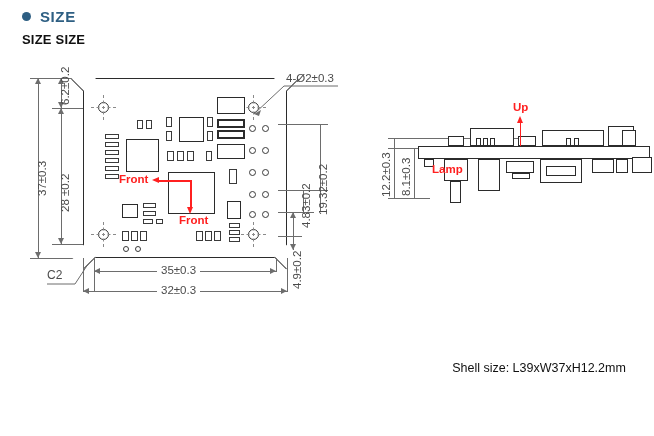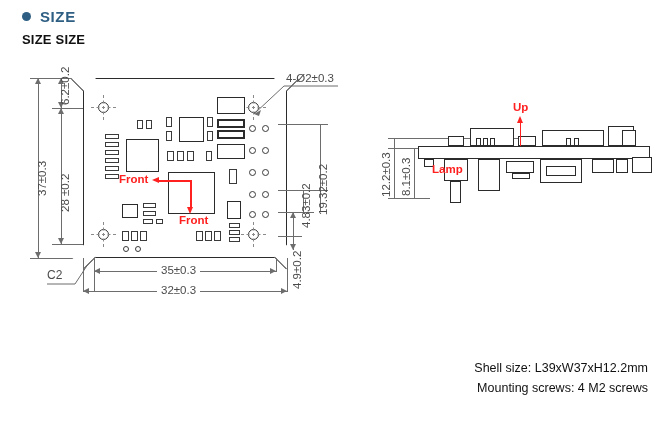--- a/index.html
+++ b/index.html
@@ -50,21 +50,21 @@
   .ar-up{border-left:3.2px solid transparent;border-right:3.2px solid transparent;border-bottom:6px solid #6d6d6d;}
   .ar-dn{border-left:3.2px solid transparent;border-right:3.2px solid transparent;border-top:6px solid #6d6d6d;}
   .ar-lf{border-top:3.2px solid transparent;border-bottom:3.2px solid transparent;border-right:6px solid #6d6d6d;}
   .ar-rt{border-top:3.2px solid transparent;border-bottom:3.2px solid transparent;border-left:6px solid #6d6d6d;}
   .ar-up-r{position:absolute;width:0;height:0;border-left:3.4px solid transparent;border-right:3.4px solid transparent;border-bottom:7px solid #ff2020;}
   .ar-dn-r{position:absolute;width:0;height:0;border-left:3.4px solid transparent;border-right:3.4px solid transparent;border-top:7px solid #ff2020;}
   .ar-lf-r{position:absolute;width:0;height:0;border-top:3.4px solid transparent;border-bottom:3.4px solid transparent;border-right:7px solid #ff2020;}
   .rline{background:#ff2020;}
 
   
-  #spec-block{left:430px;top:358px;width:218px;text-align:right;}
+  #spec-block{left:430px;top:358px;width:218px;text-align:center;}
   #spec-block div{font-size:12.5px;color:#111;line-height:20px;white-space:nowrap;}
 </style>
 </head>
 <body>
 
 <div class="abs" id="header-size">
   <span id="size-bullet"></span>
   <span id="size-heading">SIZE</span>
 </div>
 <div class="abs" id="pcba-heading">SIZE SIZE</div>
@@ -266,14 +266,13 @@
 
   <div class="abs rline" style="left:150px;top:22px;width:1.4px;height:24px;"></div>
   <div class="abs ar-up-r" style="left:147px;top:16px;"></div>
   <div class="abs redtxt" style="left:143px;top:1px;">Up</div>
 
   <div class="abs redtxt" style="left:62px;top:63px;">Lamp</div>
 </div>
 
 <div class="abs" id="spec-block">
   <div>Shell size: L39xW37xH12.2mm</div>
-  <div>Mounting screws: 4 M2 screws</div>
 </div>
 
 </body></html>

